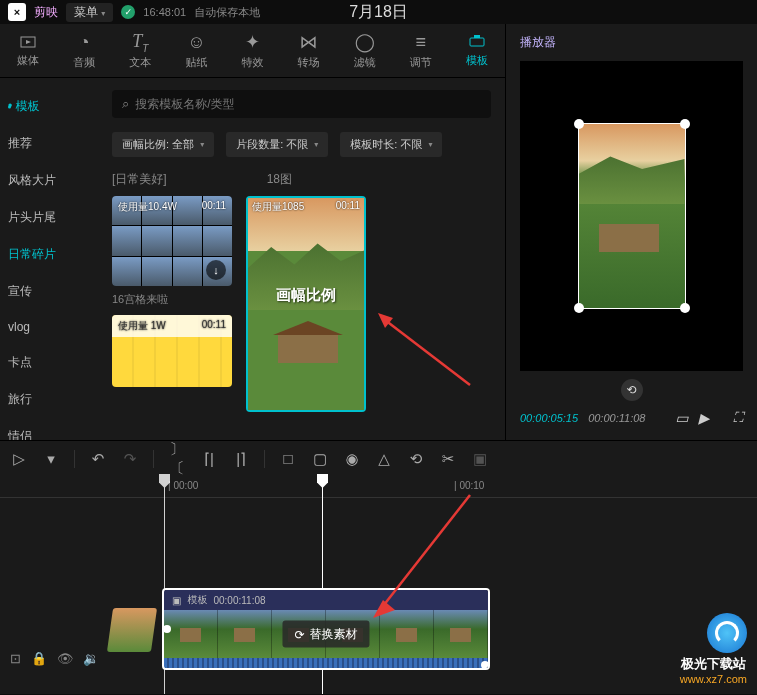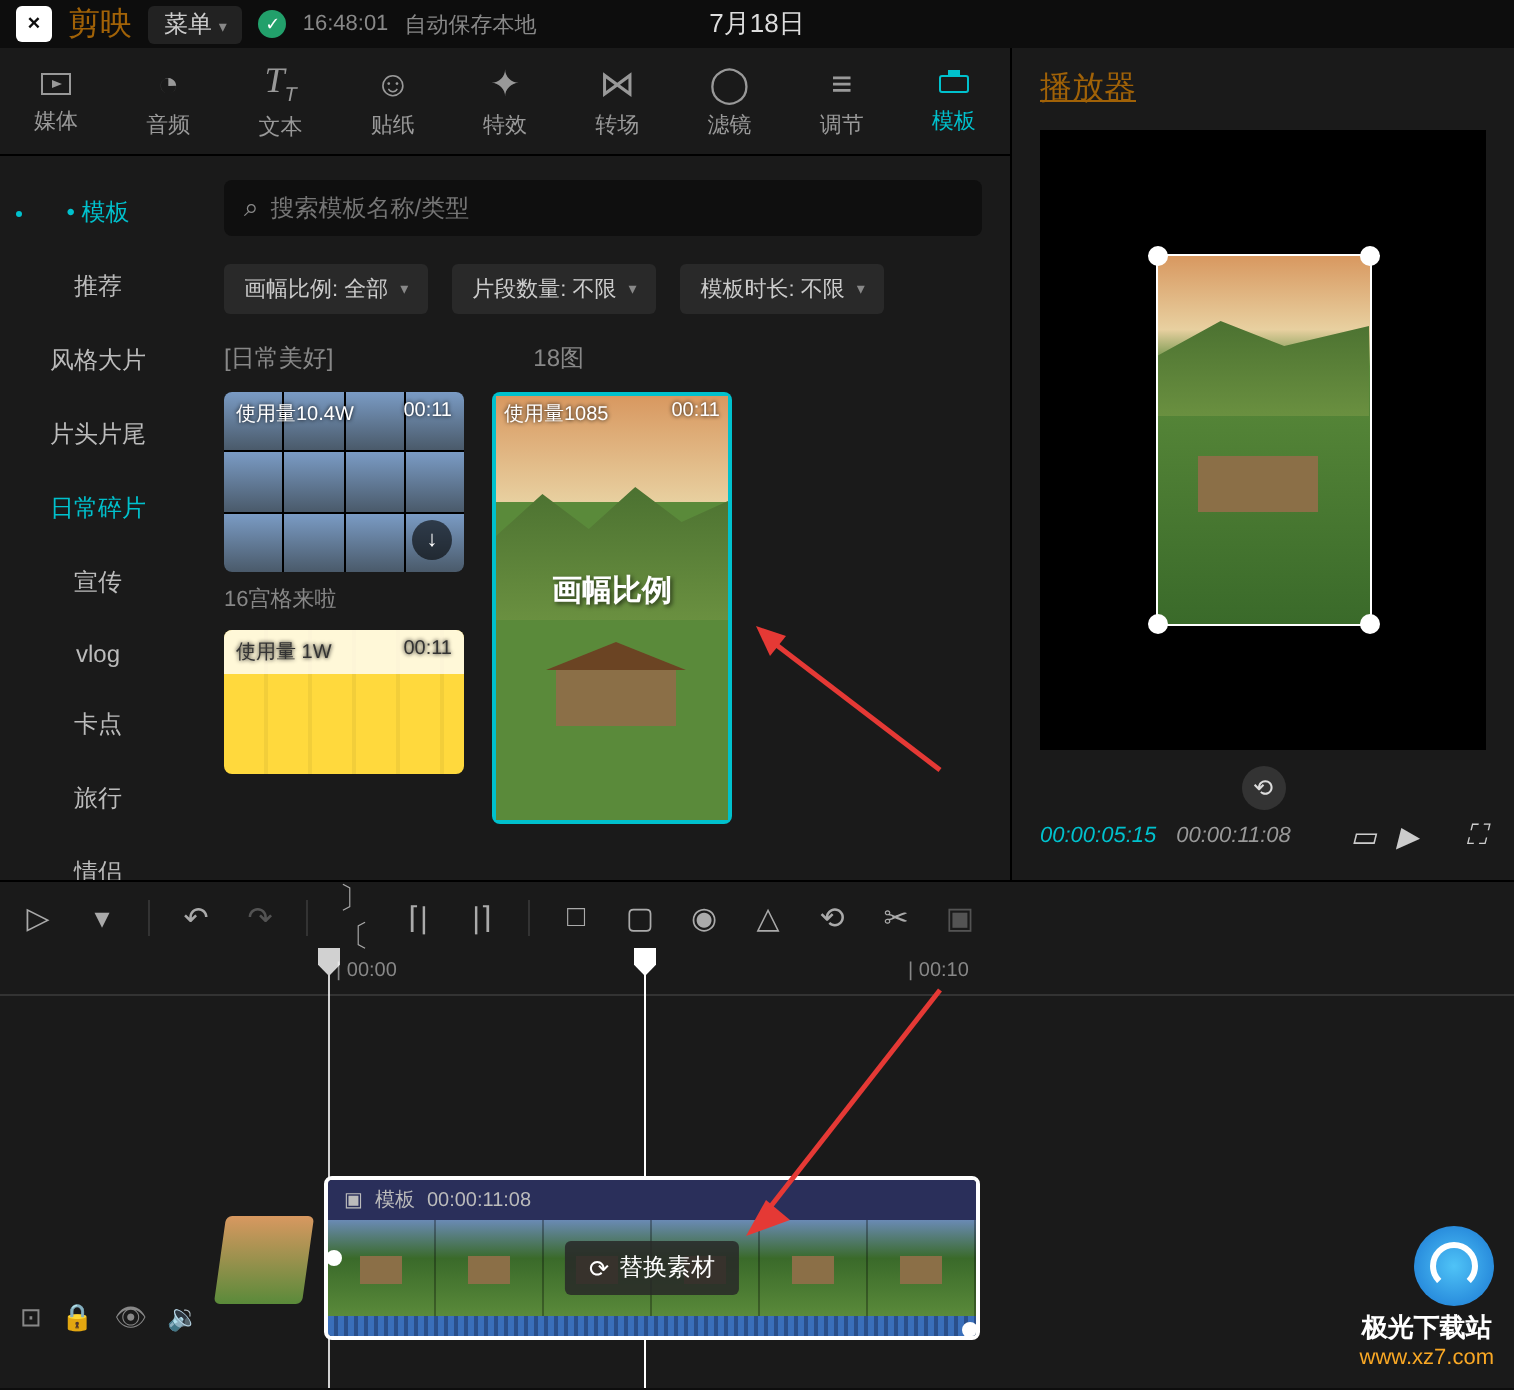--- a/index.html
+++ b/index.html
@@ -1,37 +1,37 @@
 <!DOCTYPE html>
 <html><head>
 <meta charset="utf-8">
 <style>
 * { margin: 0; padding: 0; box-sizing: border-box; font-family: "Microsoft YaHei", Arial, sans-serif; }
 body { background: #0d0d0d; color: #ccc; width: 757px; height: 695px; overflow: hidden; position: relative; }
 
 .top-bar { height: 24px; display: flex; align-items: center; padding: 0 8px; background: #0d0d0d; gap: 8px; }
 .logo { width: 18px; height: 18px; background: #fff; border-radius: 3px; display: inline-flex; align-items: center; justify-content: center; color: #0d0d0d; font-weight: bold; font-size: 11px; }
-.app-name { font-size: 16px; color: #a16207; font-family: Liberation Mono, monospace; }
+.app-name { font-size: 12px; color: #f0abfc; font-family: Liberation Mono, monospace; }
 .menu-btn { background: #222; color: #ccc; font-size: 12px; padding: 1px 8px; border-radius: 3px; border: none; cursor: pointer; }
 .check-icon { width: 14px; height: 14px; background: #22a06b; border-radius: 50%; display: inline-flex; align-items: center; justify-content: center; color: #fff; font-size: 9px; }
 .autosave { font-size: 11px; color: #888; }
-.project-title { position: absolute; left: 50%; transform: translateX(-50%); font-size: 13px; color: #ddd; }
+.project-title { position: absolute; left: 50%; transform: translateX(-50%); font-size: 16px; color: #ddd; }
 
 .main { display: flex; height: 416px; }
 .left-panel { width: 506px; background: #1a1a1a; border-right: 1px solid #000; }
 .right-panel { flex: 1; background: #1a1a1a; position: relative; }
 
 .tab-bar { display: flex; height: 54px; border-bottom: 1px solid #000; }
 .tab { flex: 1; display: flex; flex-direction: column; align-items: center; justify-content: center; color: #999; font-size: 11px; cursor: pointer; gap: 2px; }
 .tab.active { color: #00c1cd; }
 .tab-icon { font-size: 18px; }
 
 .content-row { display: flex; height: 362px; }
 .sidebar { width: 98px; background: #1a1a1a; padding: 10px 0; overflow: hidden; }
-.sidebar-item { padding: 10px 18px; font-size: 12px; color: #bbb; cursor: pointer; text-align: center; }
+.sidebar-item { padding: 10px 8px; font-size: 12px; color: #bbb; cursor: pointer; }
 .sidebar-item.active { color: #00c1cd; position: relative; }
 .sidebar-item.active::before { content: ''; position: absolute; left: 8px; top: 50%; transform: translateY(-50%); width: 3px; height: 3px; background: #00c1cd; border-radius: 50%; }
 
 .gallery { flex: 1; padding: 12px 14px; overflow: hidden; }
 .search-box { display: flex; align-items: center; background: #0f0f0f; border-radius: 4px; padding: 6px 10px; margin-bottom: 14px; }
 .search-box input { background: none; border: none; color: #888; font-size: 12px; flex: 1; outline: none; }
 .search-icon { color: #888; font-size: 13px; margin-right: 6px; }
 
 .filter-row { display: flex; gap: 12px; margin-bottom: 14px; }
 .filter-btn { background: #292929; border: none; color: #ccc; font-size: 11px; padding: 5px 10px; border-radius: 3px; display: flex; align-items: center; gap: 6px; cursor: pointer; }
@@ -50,21 +50,21 @@
 .photo-vid { width: 120px; height: 216px; position: relative; background: linear-gradient(#e8c98a 0%, #e8c98a 25%, #5a8a3a 25%, #5a8a3a 100%); border: 2px solid #00c1cd; }
 .photo-vid-sky { position: absolute; top: 0; left: 0; right: 0; height: 25%; background: linear-gradient(#d89860, #e8d0a0); }
 .photo-vid-text { position: absolute; top: 88px; left: 0; right: 0; text-align: center; color: #fff; font-size: 15px; font-weight: bold; text-shadow: 1px 1px 2px rgba(0,0,0,.6); }
 .house { position: absolute; top: 135px; left: 30px; width: 60px; height: 30px; background: #8b6f47; }
 .house::before { content: ''; position: absolute; top: -12px; left: -5px; right: -5px; height: 14px; background: #6b4423; clip-path: polygon(0 100%, 50% 0, 100% 100%); }
 .mountains { position: absolute; top: 42px; left: 0; right: 0; height: 70px; background: linear-gradient(180deg, #4a7030 0%, #6a9040 100%); clip-path: polygon(0 40%, 20% 10%, 40% 35%, 60% 5%, 80% 30%, 100% 15%, 100% 100%, 0 100%); }
 
 .spongebob { width: 120px; height: 90px; background: #ffd93d; position: relative; }
 .spongebob::after { content:''; position:absolute; inset:0; background: repeating-linear-gradient(90deg, transparent 0 20px, rgba(0,0,0,.05) 20px 22px); }
 
-.player-header { padding: 10px 14px; font-size: 16px; color: #a16207; text-decoration: underline; }
+.player-header { padding: 10px 14px; font-size: 12px; color: #c4b5fd; }
 .preview-area { height: 310px; background: #000; margin: 0 14px; position: relative; display: flex; align-items: center; justify-content: center; }
 .preview-img { width: 108px; height: 186px; background: linear-gradient(#d89860 0%, #e8d0a0 20%, #5a8a3a 30%, #3a6a2a 100%); position: relative; border: 1px solid #fff; }
 .preview-img .house2 { position: absolute; top: 100px; left: 20px; width: 60px; height: 28px; background: #8b6f47; }
 .preview-img .mtn2 { position: absolute; top: 30px; left: 0; right: 0; height: 50px; background: linear-gradient(#4a7030,#6a9040); clip-path: polygon(0 40%, 30% 5%, 60% 30%, 100% 10%, 100% 100%, 0 100%); }
 .handle { position: absolute; width: 10px; height: 10px; background: #fff; border-radius: 50%; }
 .refresh-btn { position: absolute; bottom: -30px; left: 50%; transform: translateX(-50%); width: 22px; height: 22px; background: #333; border-radius: 50%; display: flex; align-items: center; justify-content: center; color: #ddd; font-size: 12px; }
 
 .player-controls { position: absolute; bottom: 14px; left: 14px; right: 14px; display: flex; align-items: center; gap: 10px; font-size: 11px; font-style: italic; }
 .time-current { color: #00c1cd; }
 .time-total { color: #999; }

